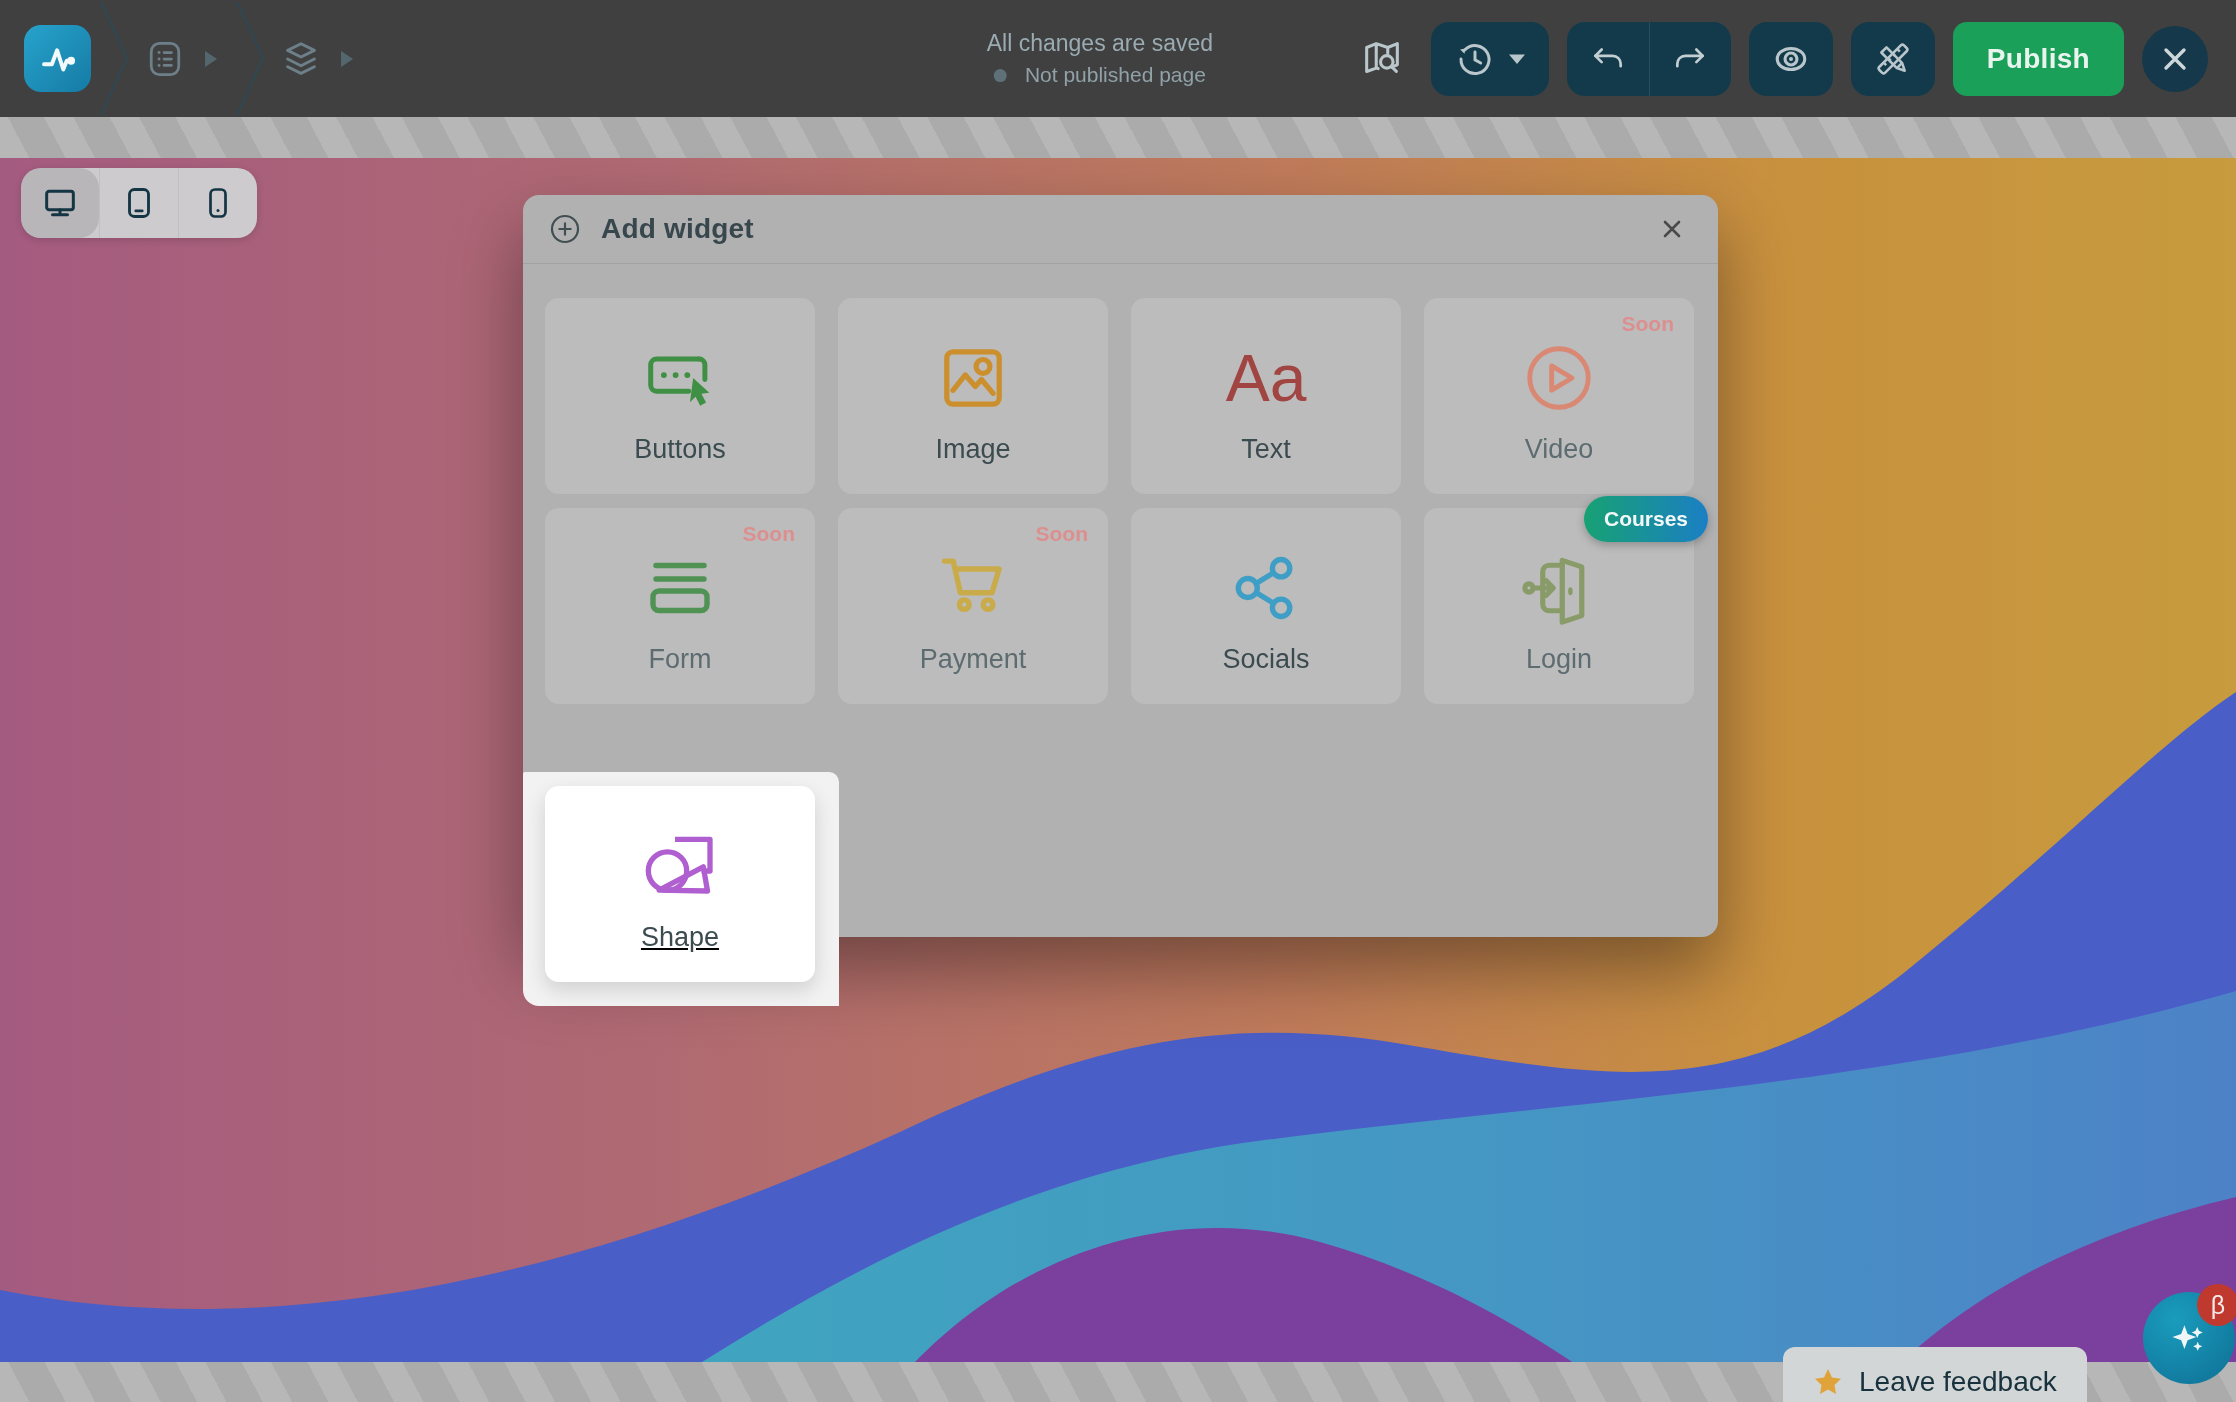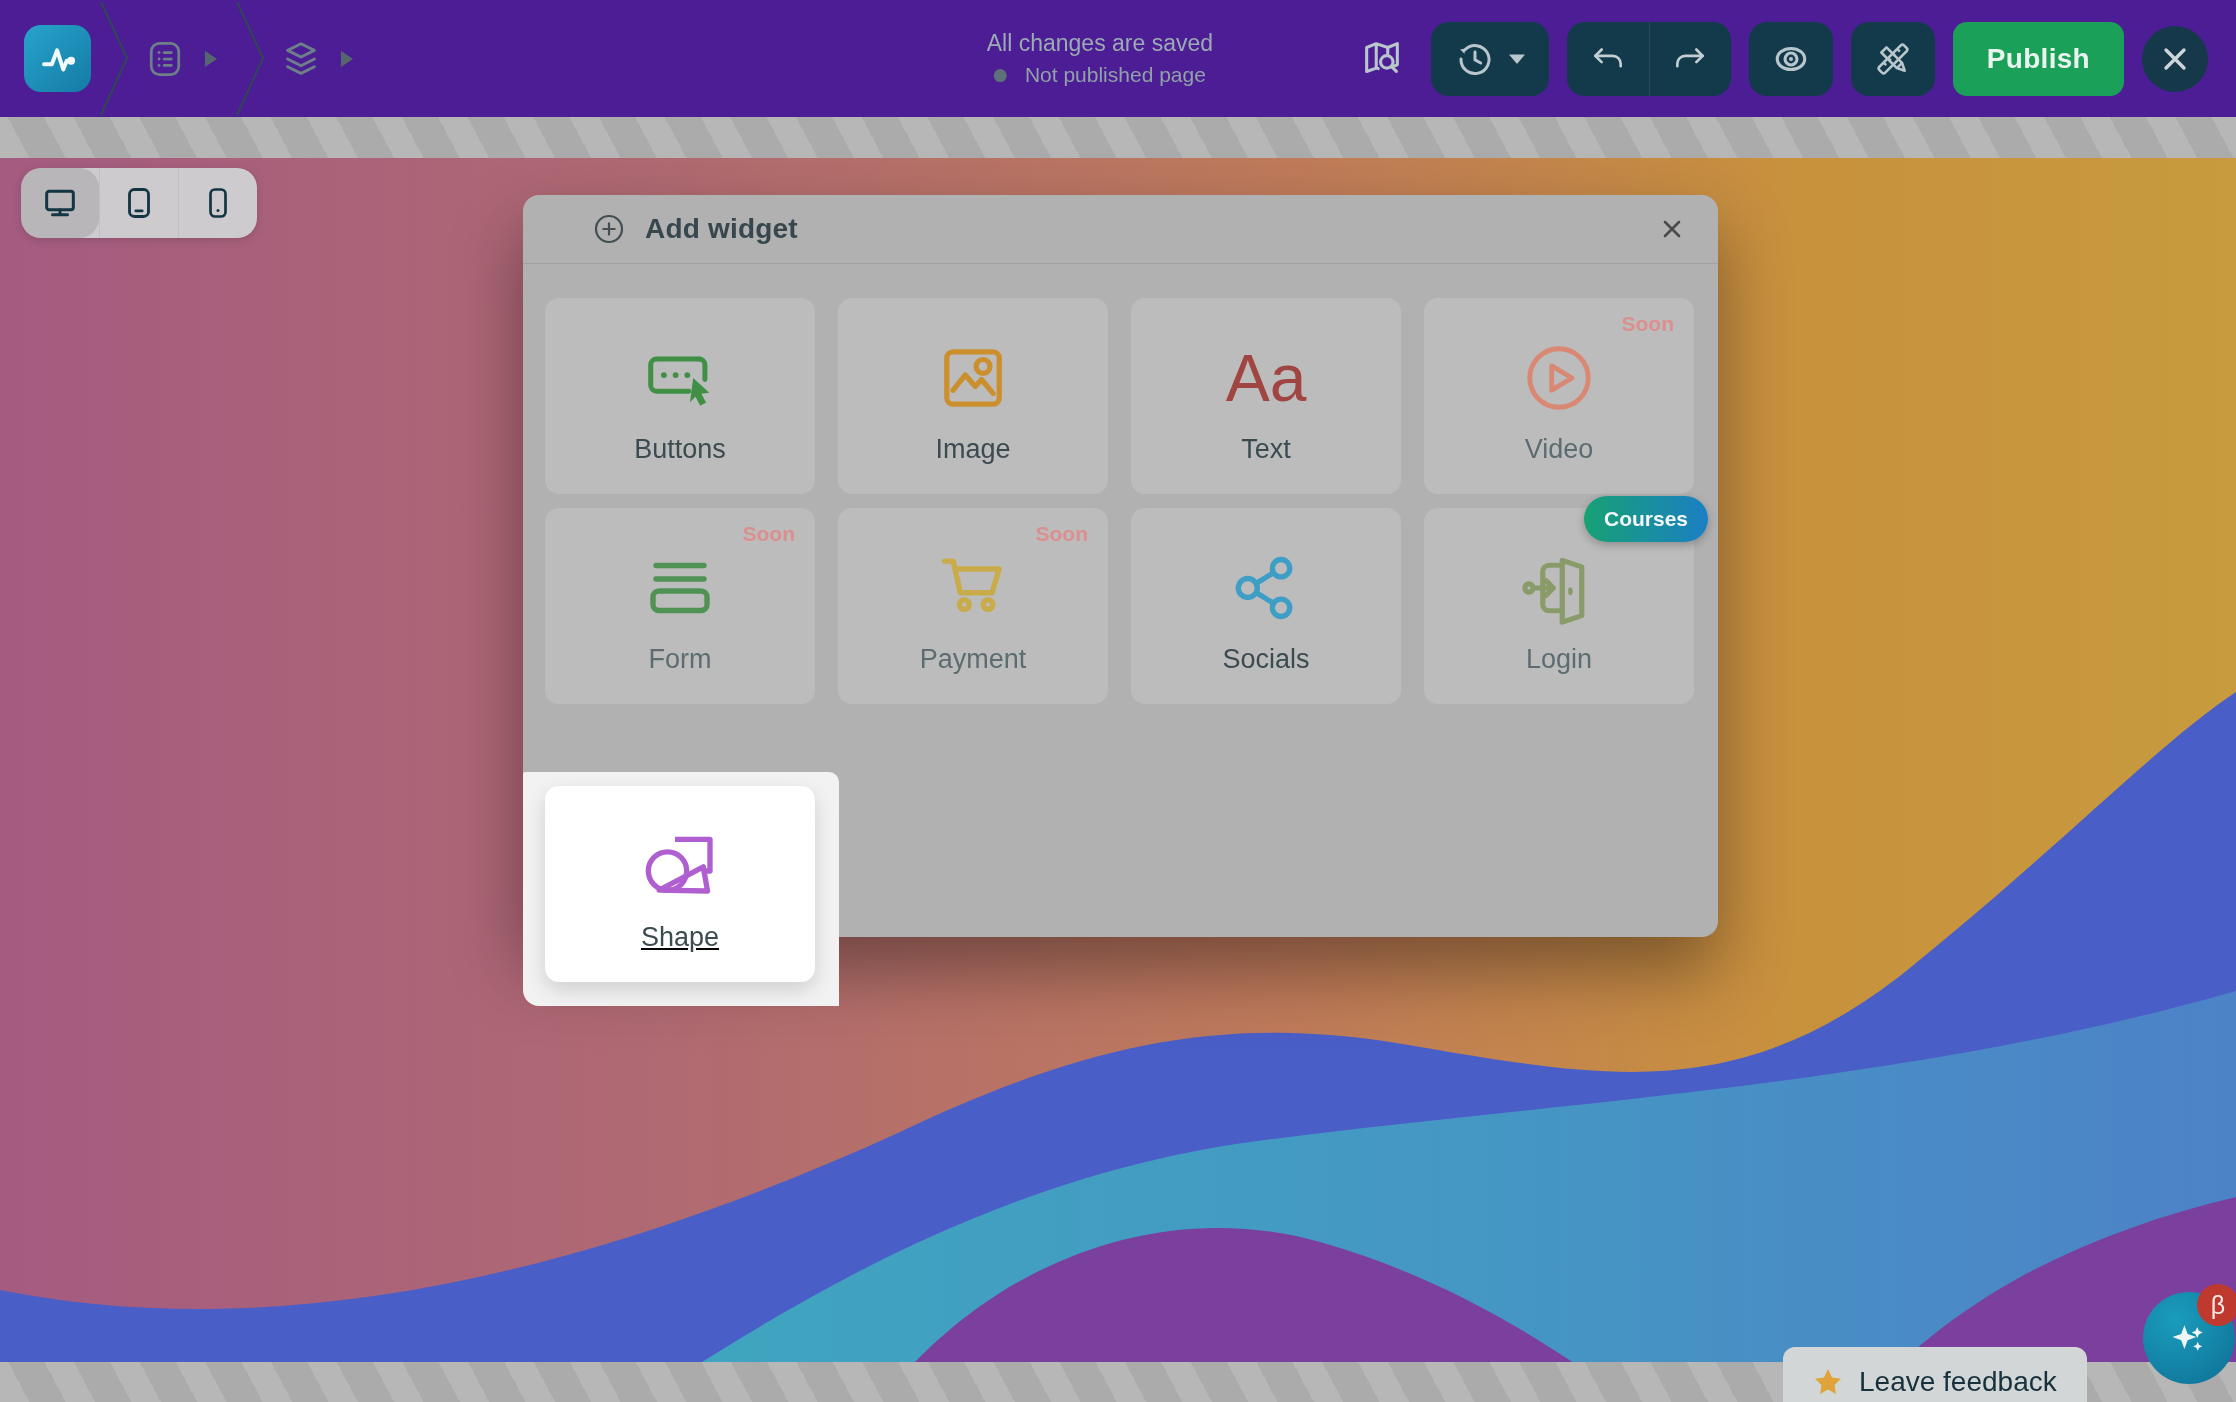--- a/index.html
+++ b/index.html
@@ -1,21 +1,21 @@
 <!DOCTYPE html>
 <html><head>
 <meta charset="utf-8">
 <style>
   * { margin:0; padding:0; box-sizing:border-box; }
   html,body { background:#333; }
   body { font-family:"Liberation Sans","DejaVu Sans",sans-serif; }
   #stage { position:relative; width:2236px; height:1402px; overflow:hidden; background:#0a2630; }
 
   
-  .topbar { position:absolute; left:0; top:0; width:2236px; height:117px; background:#4c1d95;
+  .topbar { position:absolute; left:0; top:0; width:2236px; height:117px; background:#404040;
             display:flex; align-items:center; z-index:40; }
   .crumbs { display:flex; align-items:center; height:100%; position:relative; }
   .logo { width:67px; height:67px; margin-left:24px; border-radius:17px;
           background:linear-gradient(135deg,#27a3cc,#157ba5);
           display:flex; align-items:center; justify-content:center; cursor:pointer; }
   .crumb-sep { margin:0 0; height:117px; }
   .crumb-ic { color:#6d7f88; display:flex; align-items:center; justify-content:center;
               width:56px; height:56px; cursor:pointer; }
   .crumb-arrow { color:#54676f; display:flex; align-items:center; margin:0 6px; cursor:pointer; }
 
@@ -51,21 +51,21 @@
   .devices { position:absolute; left:21px; top:168px; width:236px; height:70px; border-radius:20px;
              background:rgba(208,213,213,.92); display:flex; z-index:35; overflow:hidden;
              box-shadow:0 2px 8px rgba(0,0,0,.15); }
   .dev { flex:1; display:flex; align-items:center; justify-content:center; color:#143543; cursor:pointer; }
   .dev.sel { background:rgba(0,0,0,.10); border-radius:20px; }
   .dev + .dev { border-left:1px solid rgba(0,0,0,.06); }
 
   
   .modal { position:absolute; left:523px; top:195px; width:1195px; height:742px; background:#b1b1b1;
            border-radius:16px; z-index:50; box-shadow:0 34px 70px rgba(0,0,0,.38); }
-  .m-head { height:68px; display:flex; align-items:center; padding:0 26px;margin-left:44px; }
+  .m-head { height:68px; display:flex; align-items:center; padding:0 26px; }
   .m-plus { color:#414f53; display:flex; align-items:center; }
   .m-title { margin-left:20px; font-size:28px; font-weight:700; color:#37474d; letter-spacing:.2px; }
   .m-close { margin-left:auto; color:#4a4a4a; cursor:pointer; display:flex; align-items:center;
              width:40px; height:40px; justify-content:center; }
   .m-div { height:1px; background:#a2a2a2; }
   .m-body { position:relative; padding:34px 22px 24px 22px; }
   .grid { display:grid; grid-template-columns:repeat(4,270px); grid-auto-rows:196px; gap:14px 23px; }
   .card { position:relative; background:#bcbcbc; border-radius:14px; display:flex; flex-direction:column;
           align-items:center; justify-content:center; cursor:pointer;text-align:right; }
   .card .cicon { height:100px; display:flex; align-items:center; justify-content:center; }

